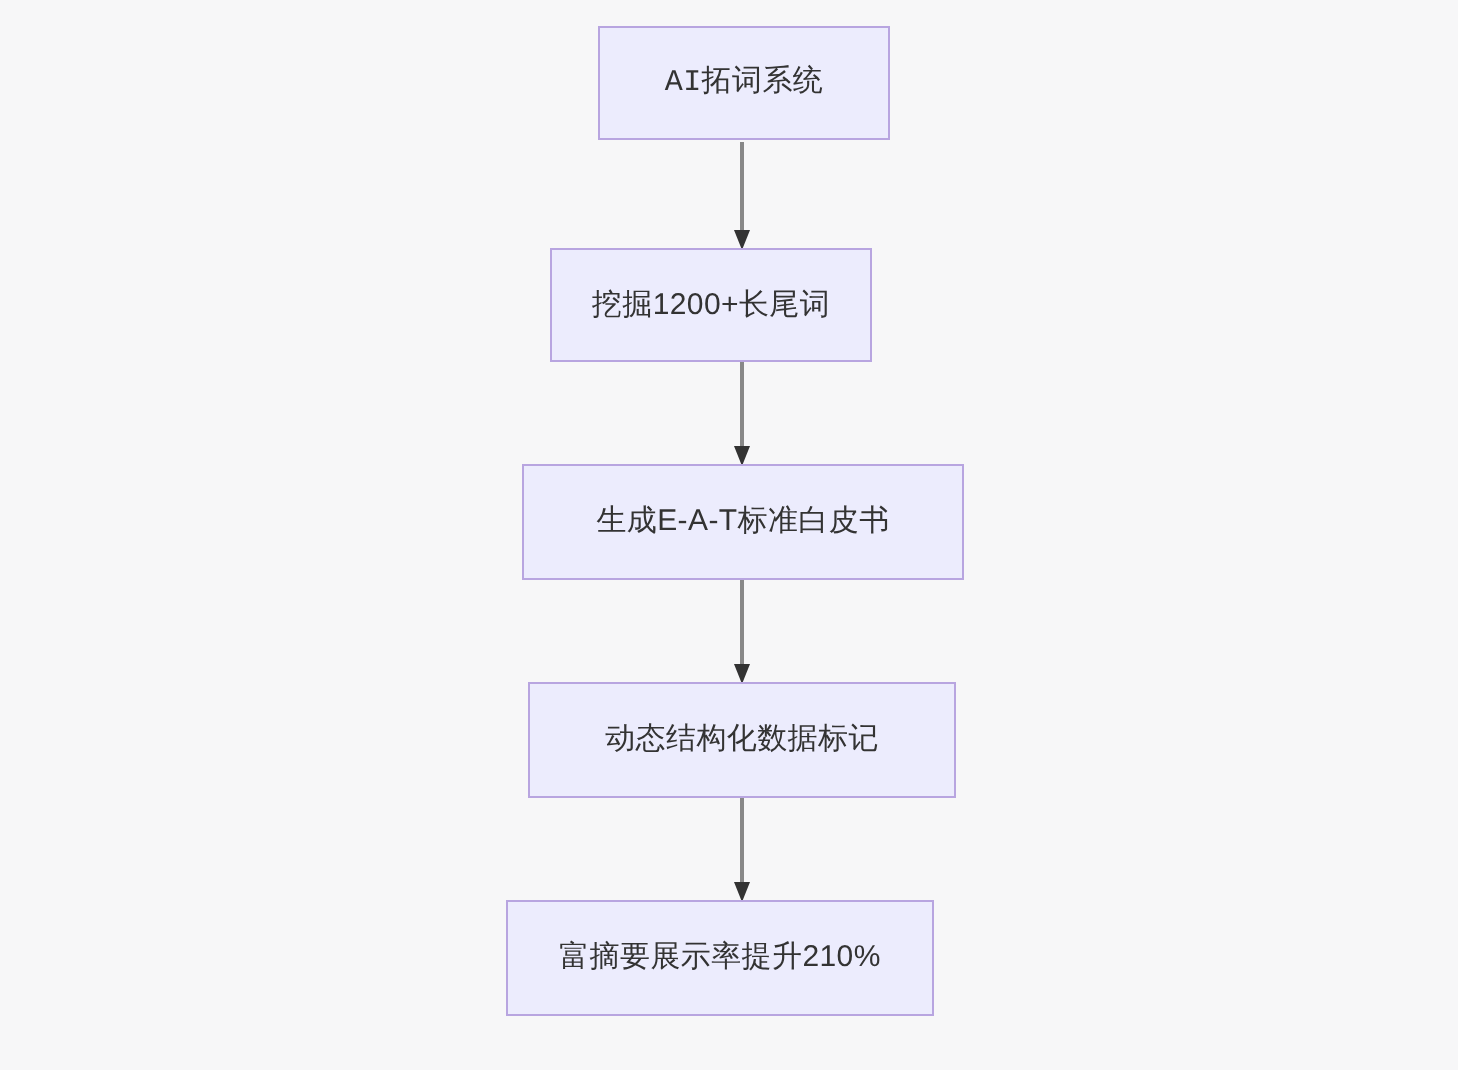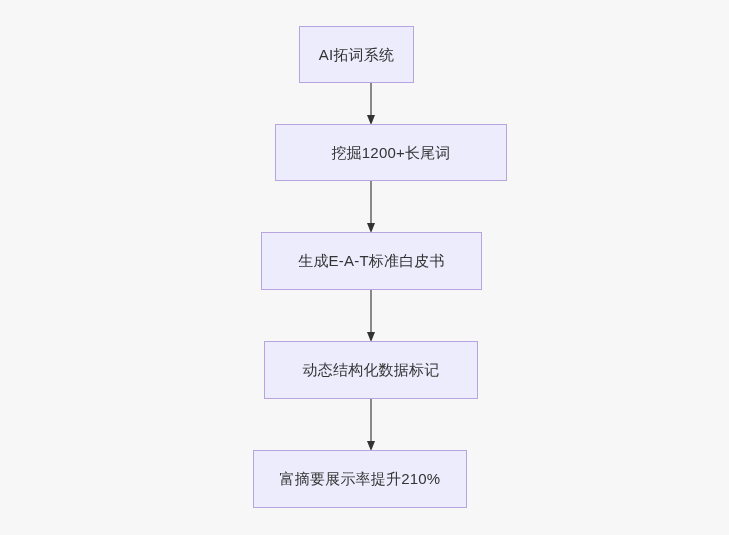--- a/index.html
+++ b/index.html
@@ -42,22 +42,22 @@
   .node-label {
     font-size: 15px;
     line-height: 1.3;
     color: #333333;
     font-weight: 400;
     letter-spacing: 0.2px;
     white-space: nowrap;
     user-select: none;
   }
   
-  #node-0 { left: 299px; top: 26px;  width: 115px; height: 57px; }
-  #node-1 { left: 275px; top: 124px; width: 232px; height: 57px; }
+  #node-0 { left: 299px; top: 13px;  width: 146px; height: 57px; font-family: Liberation Mono, monospace; }
+  #node-1 { left: 275px; top: 124px; width: 161px; height: 57px; }
   #node-2 { left: 261px; top: 232px; width: 221px; height: 58px; }
   #node-3 { left: 264px; top: 341px; width: 214px; height: 58px; }
   #node-4 { left: 253px; top: 450px; width: 214px; height: 58px; }
 </style>
 </head>
 <body>
 
 <div id="flow-canvas">
 
   <svg class="edge-layer" viewBox="0 0 729 535" width="729" height="535" xmlns="http://www.w3.org/2000/svg">

